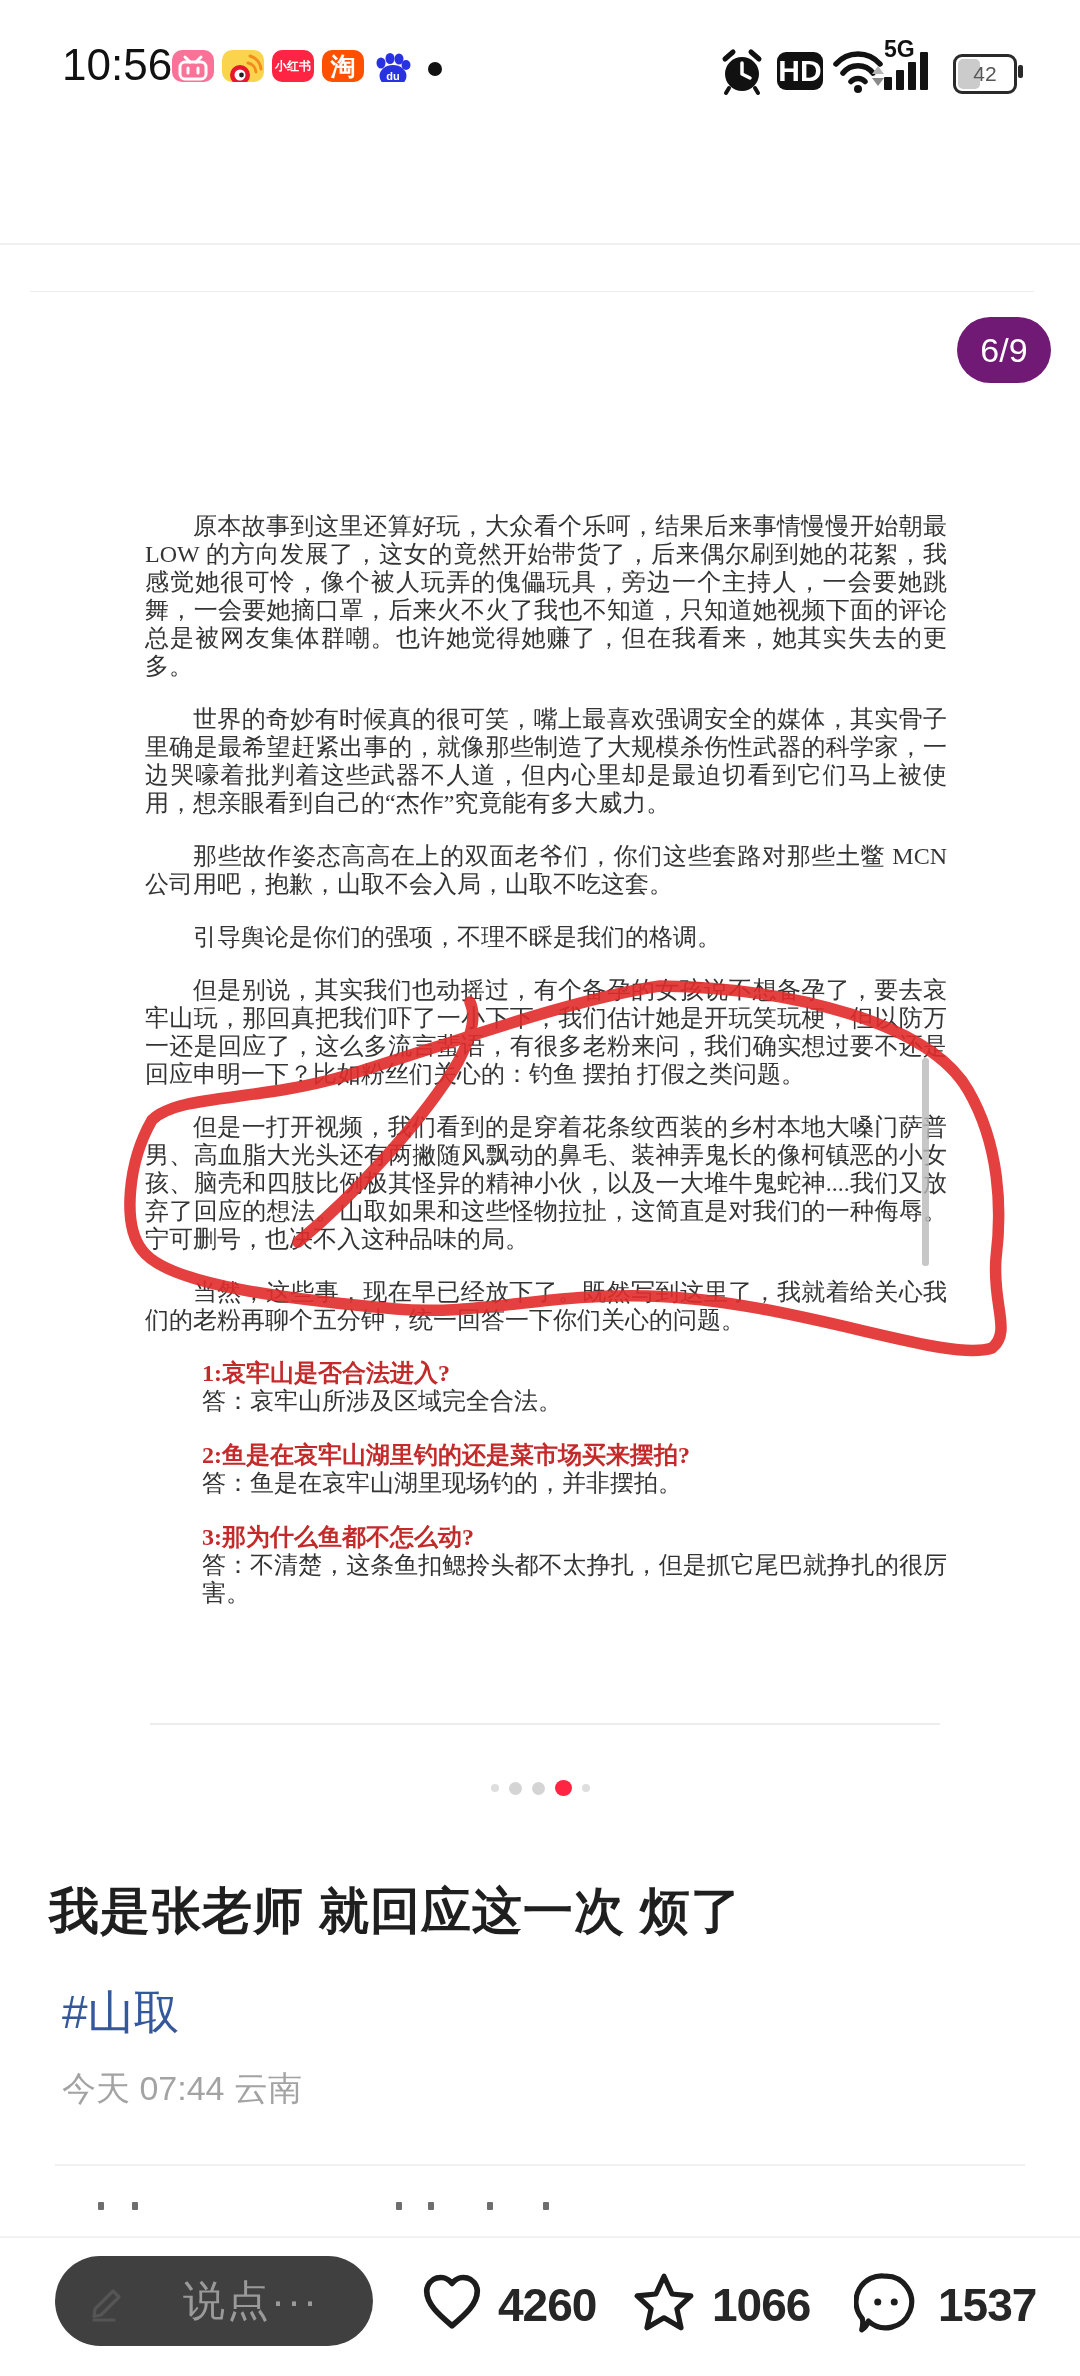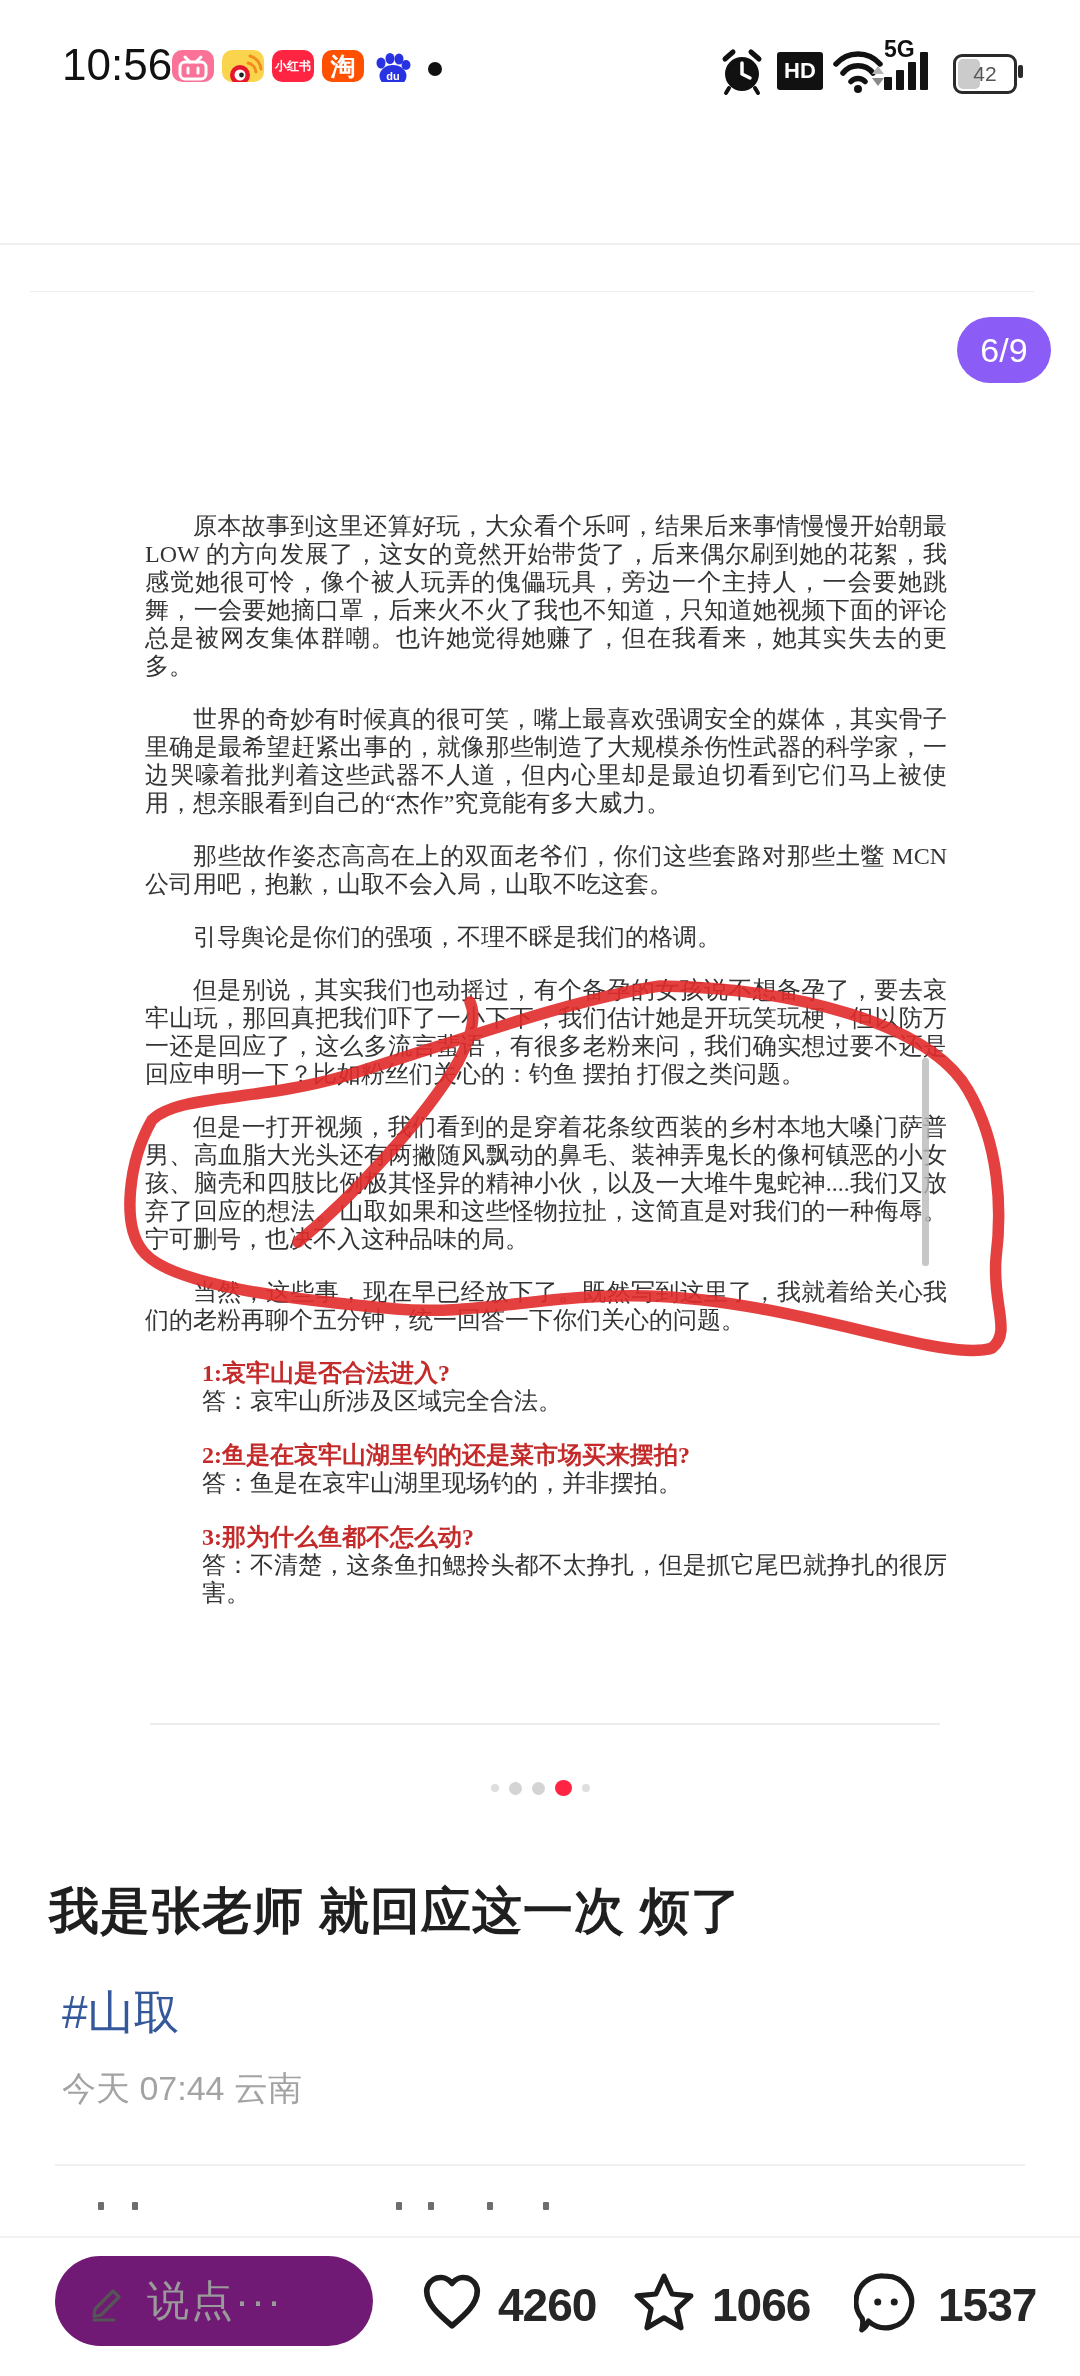--- a/index.html
+++ b/index.html
@@ -13,22 +13,22 @@
   .appicons{left:172px;top:50px;display:flex;gap:8px;align-items:center;}
   .appicon{width:42px;height:32px;border-radius:10px;position:relative;overflow:hidden;flex:0 0 auto;}
   .ic-bili{background:#fb7299;}
   .ic-weibo{background:#fbd44e;}
   .ic-xhs{background:#ff2442;display:flex;align-items:center;justify-content:center;}
   .ic-xhs span{color:#fff;font-size:12px;font-weight:700;letter-spacing:0;}
   .ic-tao{background:#ff5000;display:flex;align-items:center;justify-content:center;}
   .ic-tao span{color:#fff;font-size:25px;font-weight:700;}
   .ic-baidu{background:transparent;border-radius:0;}
   .notif-dot{left:428px;top:62px;width:14px;height:14px;border-radius:50%;background:#111;}
-  .hd-badge{left:777px;top:52px;width:46px;height:38px;background:#111;border-radius:3px;
-            color:#fff;font-size:22px;font-weight:800;display:flex;align-items:center;justify-content:center;}
+  .hd-badge{left:777px;top:52px;width:46px;height:38px;background:#111;border-radius:9px;
+            color:#fff;font-size:30px;font-weight:800;display:flex;align-items:center;justify-content:center;}
   .net-5g{left:884px;top:36px;font-size:23px;font-weight:800;color:#111;}
   .bars{left:884px;top:50px;display:flex;align-items:flex-end;gap:4px;height:40px;}
   .bars i{display:block;width:8px;background:#131313;border-radius:1px;}
   .battery{left:953px;top:54px;width:58px;height:34px;border:3px solid #2a2a2a;border-radius:9px;}
   .battery .fill{position:absolute;left:2px;top:2px;bottom:2px;width:22px;background:#cbcbcb;border-radius:5px;}
   .battery .num{position:absolute;inset:0;display:flex;align-items:center;justify-content:center;
                 font-size:21px;color:#555;}
   .battery .nub{position:absolute;right:-9px;top:8px;width:5px;height:13px;background:#2a2a2a;border-radius:2px;}
   .wifi-tri{width:0;height:0;border-left:6px solid transparent;border-right:6px solid transparent;}
 
@@ -39,21 +39,21 @@
   .avatar span{writing-mode:vertical-rl;font-family:"Liberation Serif","DejaVu Serif",serif;
                font-size:30px;font-weight:700;font-style:italic;transform:rotate(-8deg);color:#151515;}
   .nav-name{left:272px;top:160px;font-size:44px;font-weight:500;color:#141414;}
   .follow-btn{left:762px;top:150px;width:172px;height:76px;border:3px solid #e23c55;border-radius:40px;
               display:flex;align-items:center;justify-content:center;font-size:37px;color:#e23c55;background:#fff;}
   .hairline{background:#f0f0f0;height:2px;}
 
   
   #photo-post{left:0;top:245px;width:1080px;height:1490px;background:#fff;}
   .photo-top-edge{left:30px;top:291px;width:1004px;height:1px;background:#ededed;}
-  .page-badge{left:957px;top:317px;width:94px;height:66px;border-radius:34px;background:#8b5cf6;
+  .page-badge{left:957px;top:317px;width:94px;height:66px;border-radius:34px;background:#701a75;
               color:#fff;font-size:34px;display:flex;align-items:center;justify-content:center;}
   #doc-text{left:145px;top:512px;width:802px;font-family:"Liberation Serif","DejaVu Serif",serif;
             font-size:24px;line-height:28px;color:#343434;text-align:justify;}
   #doc-text p{margin:0 0 25px 0;text-indent:2em;}
   #doc-qa{margin-left:57px;}
   .qa{margin-bottom:26px;}
   .qa .q{color:#c42a2a;font-weight:700;}
   .qa .a{color:#333;}
   .page-edge-line{left:922px;top:1058px;width:7px;height:208px;background:#b9b9b9;border-radius:3px;opacity:.8;}
   #annotation-svg{left:0;top:0;width:1080px;height:2376px;pointer-events:none;}
@@ -69,22 +69,22 @@
 
   
   .post-title{left:49px;top:1878px;width:960px;font-size:50px;font-weight:700;color:#1f1f1f;letter-spacing:1px;}
   .post-hashtag{left:62px;top:1982px;font-size:46px;color:#35589b;}
   .post-meta{left:62px;top:2066px;font-size:34px;color:#a3a3a3;}
   .divider2{left:55px;top:2164px;width:970px;height:2px;background:#f0f0f0;}
   .frag{position:absolute;top:2202px;width:6px;height:8px;background:#4a4a4a;opacity:.8;border-radius:1px;}
 
   
   #action-bar{left:0;top:2236px;width:1080px;height:140px;background:#fff;border-top:2px solid #f2f2f2;}
-  .comment-pill{left:55px;top:2256px;width:318px;height:90px;border-radius:45px;background:#701a75;
-                display:flex;align-items:center;}
+  .comment-pill{left:55px;top:2256px;width:318px;height:90px;border-radius:45px;background:#404040;
+                display:flex;align-items:center;gap:36px;}
   .comment-pill .ph{margin-left:18px;font-size:42px;color:#9a9a9a;letter-spacing:2px;}
   .count{position:absolute;top:2278px;font-size:46px;font-weight:700;color:#262626;letter-spacing:-1px;}
 </style>
 </head>
 <body>
 
 <div class="abs" id="status-bar">
   <div class="abs sb-time">10:56</div>
 
   <div class="abs appicons">

